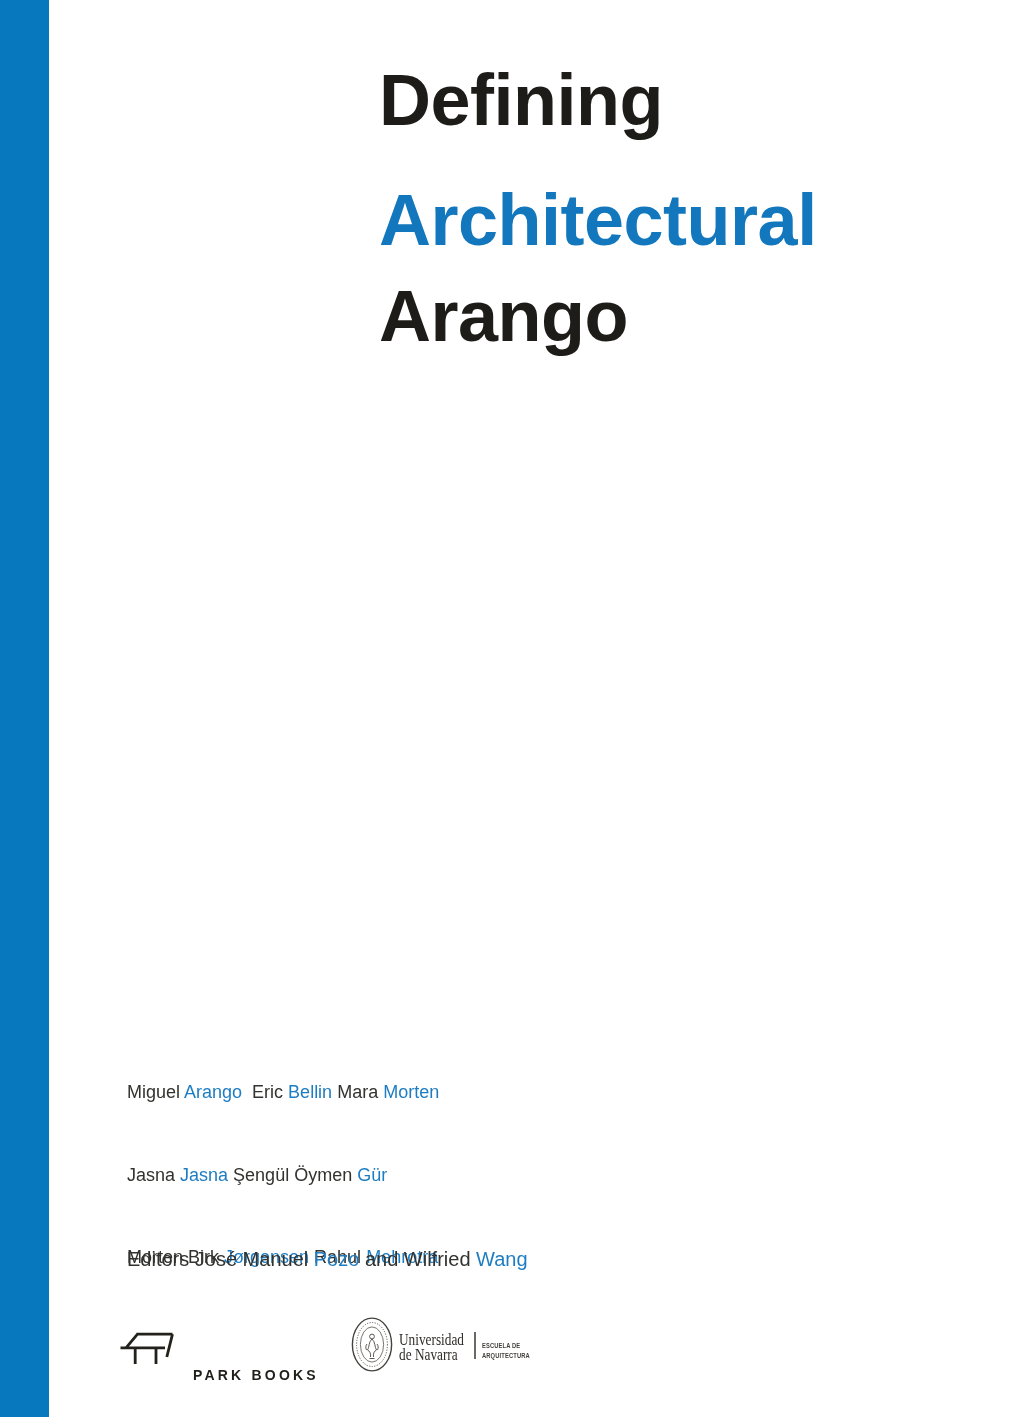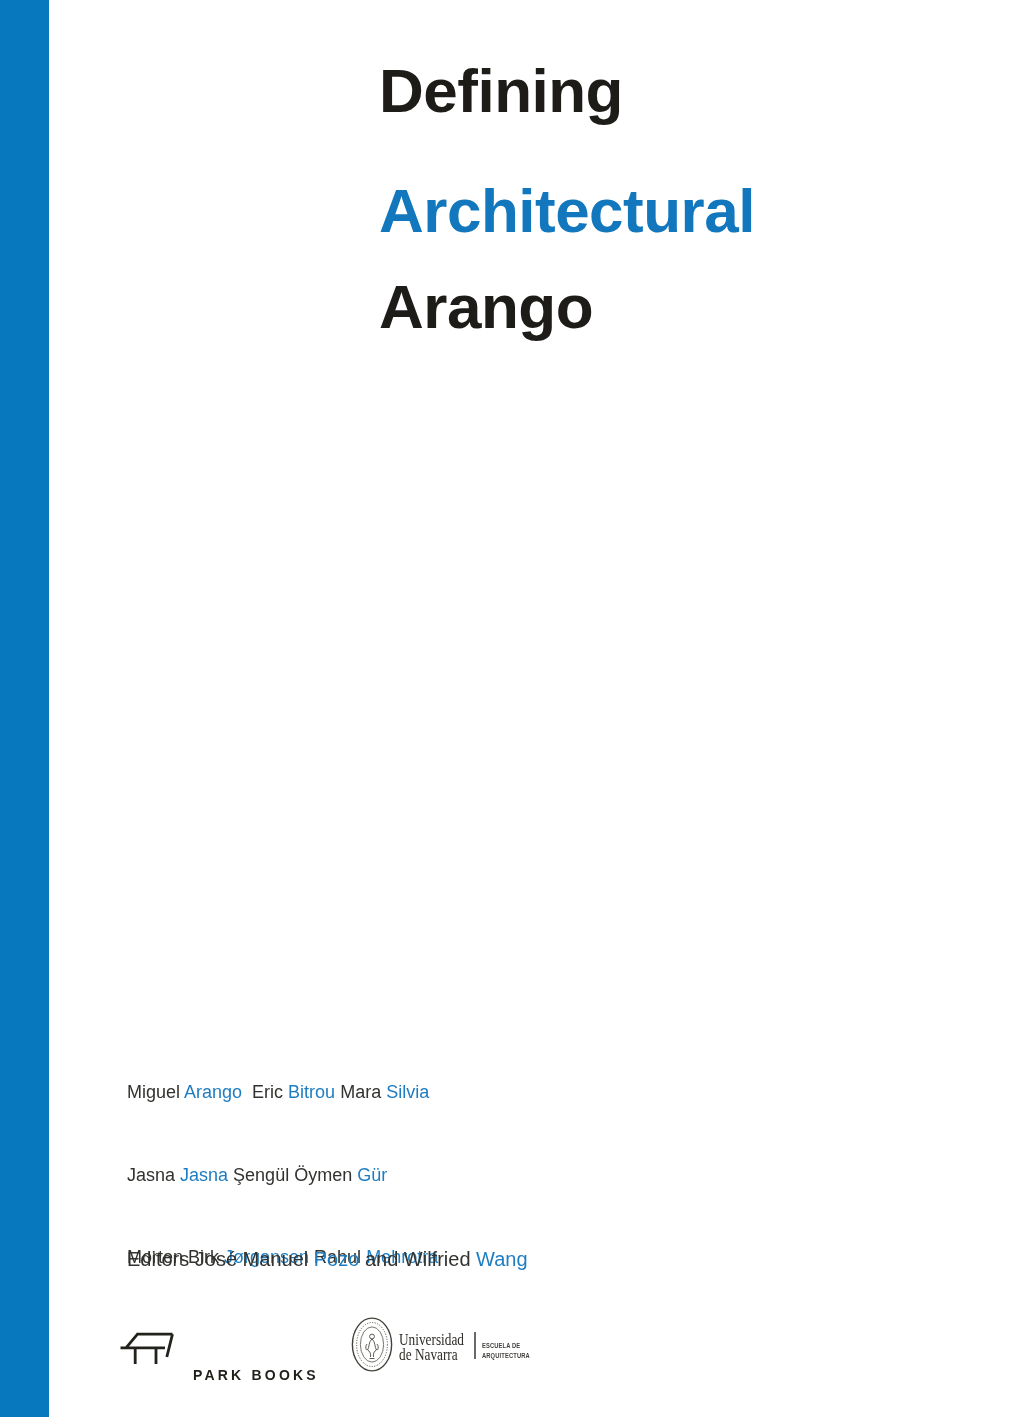--- a/index.html
+++ b/index.html
@@ -4,22 +4,22 @@
 <style>
   html,body{margin:0;padding:0;}
   body{
     width:1036px;height:1417px;position:relative;background:#ffffff;
     font-family:"Liberation Sans", sans-serif;overflow:hidden;
   }
   .accent-bar{
     position:absolute;left:0;top:0;width:49px;height:1417px;background:#0878be;
   }
   .title{
-    position:absolute;left:379px;top:43px;
-    font-size:62px;line-height:96px;font-weight:bold;letter-spacing:-0.5px;
+    position:absolute;left:379px;top:52px;
+    font-size:72px;line-height:96px;font-weight:bold;letter-spacing:-0.5px;
     color:#1d1c19;white-space:nowrap;
   }
   .title .line-blue{color:#1277bd;margin-top:24px;}
   .authors{
     position:absolute;left:127px;top:1024px;
     font-size:18px;line-height:27.5px;color:#32322f;white-space:pre;
   }
   .editors{
     position:absolute;left:127px;top:1246px;
     font-size:20px;line-height:27.5px;color:#32322f;white-space:pre;
@@ -55,21 +55,21 @@
 
   <div class="accent-bar"></div>
 
   <div class="title">
     <div>Defining</div>
     <div class="line-blue">Architectural</div>
     <div>Arango</div>
   </div>
 
   <div class="authors">
-    <div><span class="seg-k">Miguel </span><span class="seg-b">Arango</span><span class="seg-k">  Eric </span><span class="seg-b">Bitrou</span><span class="seg-k"> Mara </span><span class="seg-b">Silvia</span></div>
+    <div><span class="seg-k">Miguel </span><span class="seg-b">Arango</span><span class="seg-k">  Eric </span><span class="seg-b">Bellin</span><span class="seg-k"> Mara </span><span class="seg-b">Morten</span></div>
     <div><span class="seg-k">Jasna </span><span class="seg-b">Jasna</span><span class="seg-k"> Şengül Öymen </span><span class="seg-b">Gür</span></div>
     <div><span class="seg-k">Morten Birk </span><span class="seg-b">Jørgensen</span><span class="seg-k"> Rahul </span><span class="seg-b">Mehrotra</span></div>
     
     
   </div>
 
   <div class="editors"><span class="seg-k">Editors José Manuel </span><span class="seg-b">Pozo</span><span class="seg-k"> and Wilfried </span><span class="seg-b">Wang</span></div>
 
   <div>
     <svg class="park-icon" width="57" height="33" viewBox="0 0 57 33" fill="none">

